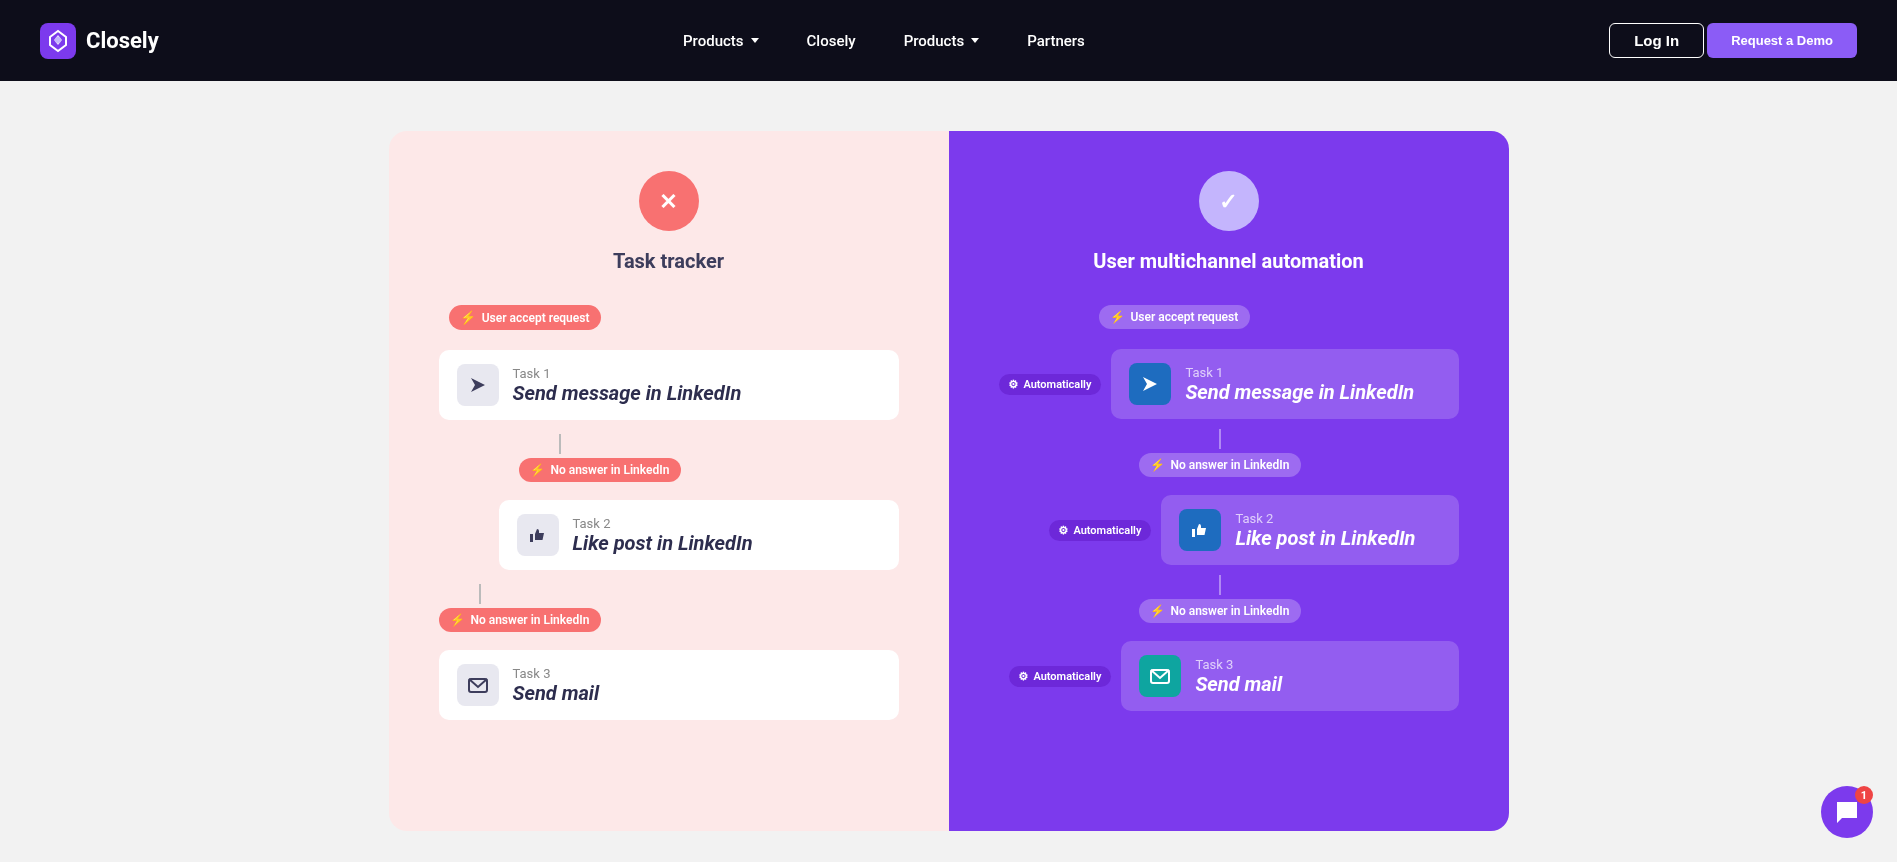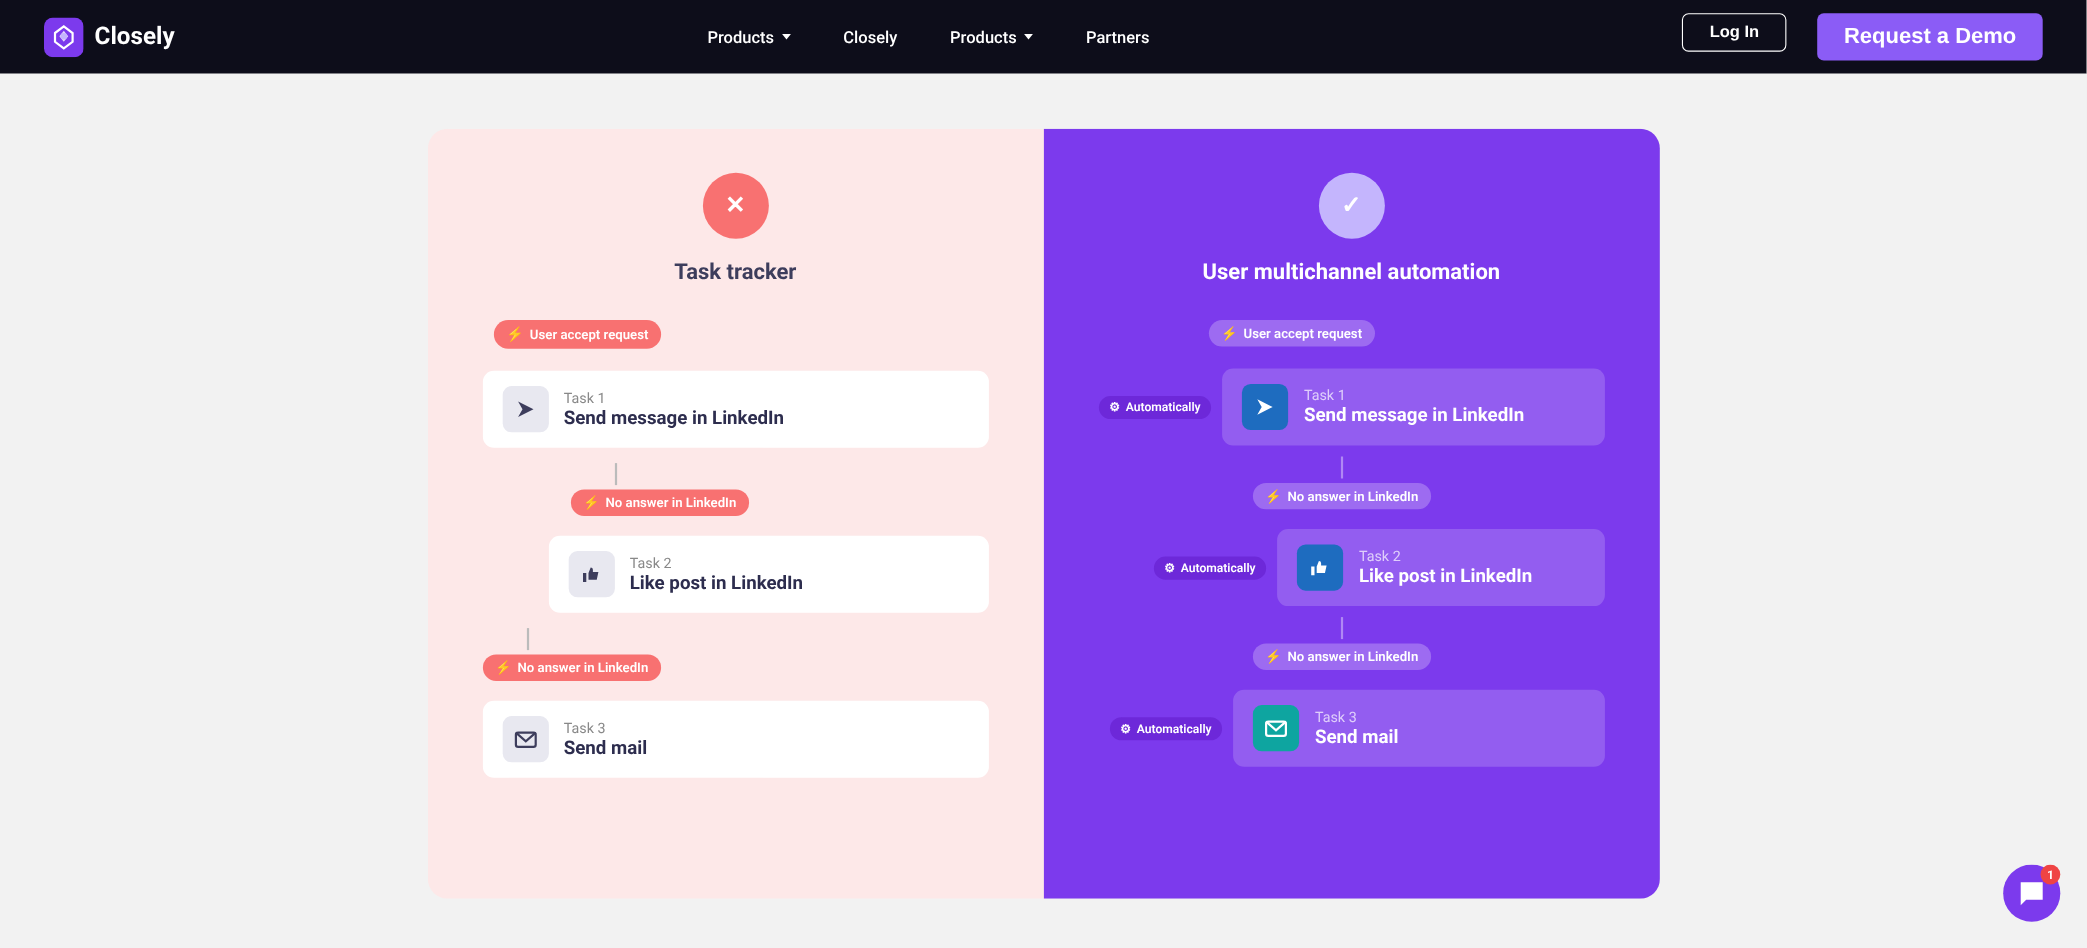--- a/index.html
+++ b/index.html
@@ -7,21 +7,21 @@
       font-family: -apple-system, BlinkMacSystemFont, 'Segoe UI', Roboto, sans-serif;
       background: #f0f0f0;
       width: 1897px;
       min-height: 862px;
       overflow-x: hidden;
     }
 
     
     .navbar {
       background: #0d0d1a;
-      height: 67px;
+      height: 81px;
       display: flex;
       align-items: center;
       padding: 0 40px;
       gap: 40px;
     }
     .nav-logo {
       display: flex;
       align-items: center;
       gap: 10px;
       color: white;
@@ -54,40 +54,40 @@
       display: inline-block;
       width: 0;
       height: 0;
       border-left: 4px solid transparent;
       border-right: 4px solid transparent;
       border-top: 5px solid white;
       margin-left: 2px;
     }
     .nav-actions {
       display: flex;
-      align-items: flex-start;
-      gap: 28px;
+      align-items: flex-end;
+      gap: 3px;
     }
     .btn-login {
       border: 1.5px solid white;
       color: white;
       background: transparent;
       padding: 8px 24px;
       border-radius: 6px;
       font-size: 15px;
       font-weight: 600;
       cursor: pointer;
     }
     .btn-demo {
       background: #8b5cf6;
       color: white;
       border: none;
       padding: 10px 24px;
       border-radius: 6px;
-      font-size: 20px;
+      font-size: 13px;
       font-weight: 600;
       cursor: pointer;
     }
 
     
     .main-content {
       display: flex;
       justify-content: center;
       align-items: flex-start;
       padding: 50px 40px;
@@ -196,23 +196,24 @@
       background: #0ea5a0;
     }
 
     .task-info {}
     .task-number {
       font-size: 13px;
       color: #888;
       font-weight: 400;
     }
     .task-label {
-      font-size: 17px;
+      font-size: 20px;
       font-weight: 700;
       color: #2d2d4e;
+      font-style: italic;
     }
 
     .condition-badge {
       display: inline-flex;
       align-items: center;
       gap: 5px;
       background: #f87171;
       color: white;
       font-size: 12px;
       font-weight: 600;

